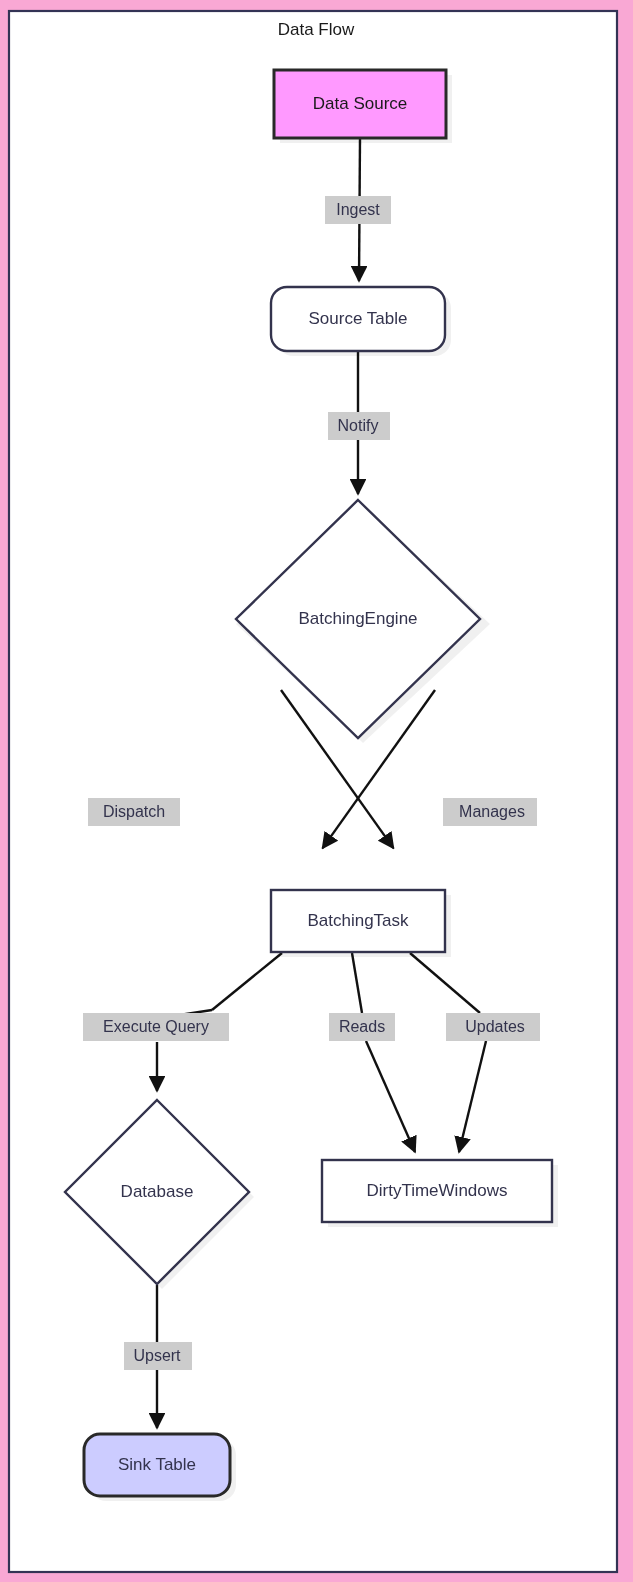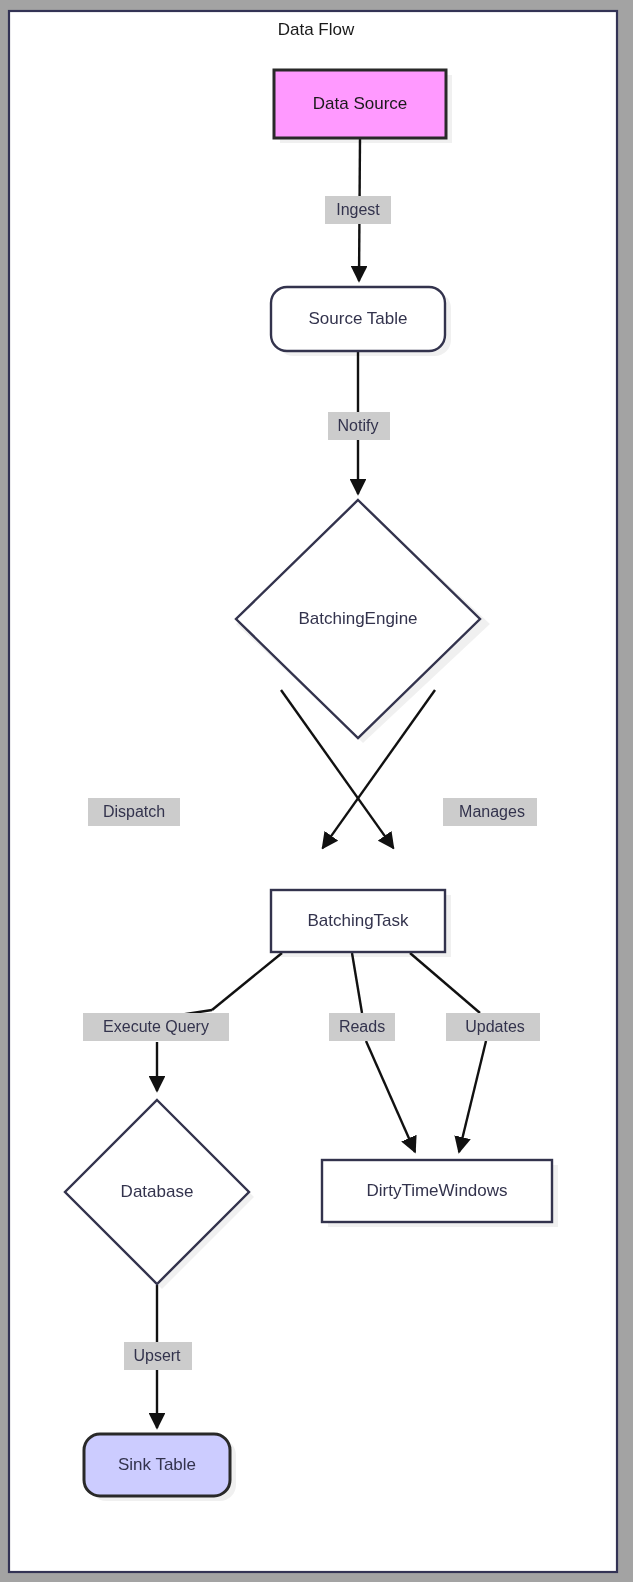--- a/index.html
+++ b/index.html
@@ -5,21 +5,21 @@
   html, body {
     margin: 0;
     padding: 0;
     background: #ffffff;
     font-family: "Liberation Sans", sans-serif;
   }
   #page {
     position: relative;
     width: 633px;
     height: 1582px;
-    background: #a3a3a3;
+    background: #f9a8d4;
     overflow: hidden;
   }
   svg.diagram {
     display: block;
     width: 633px;
     height: 1582px;
   }
   .frame-rect {
     fill: #ffffff;
     stroke: #333355;

